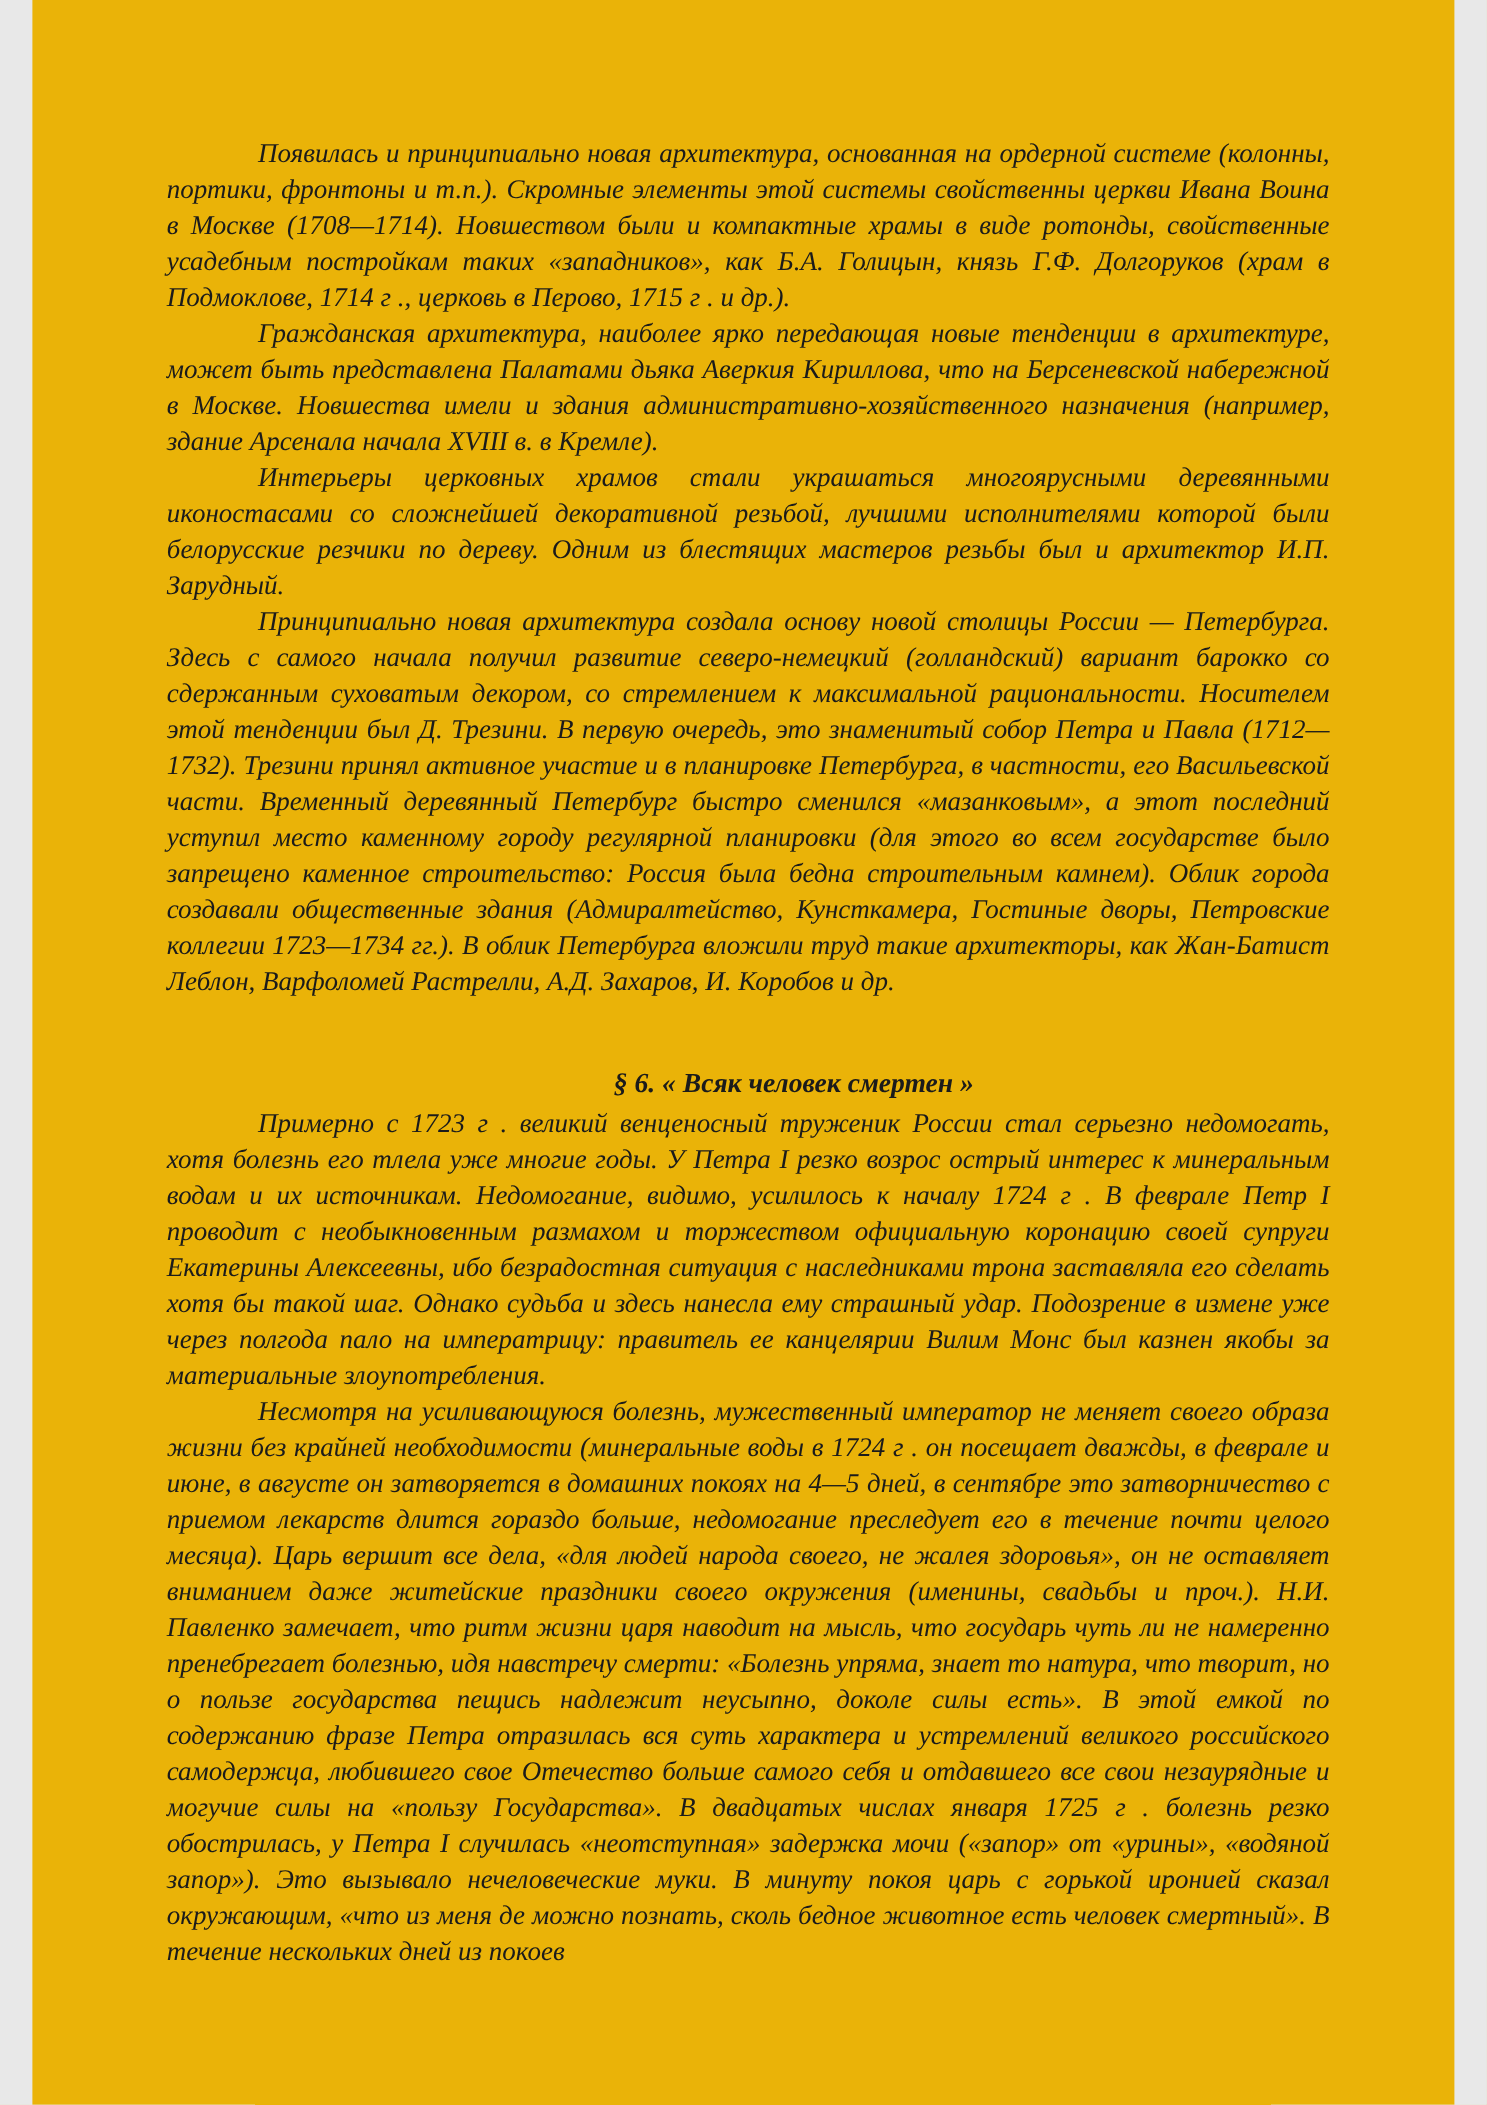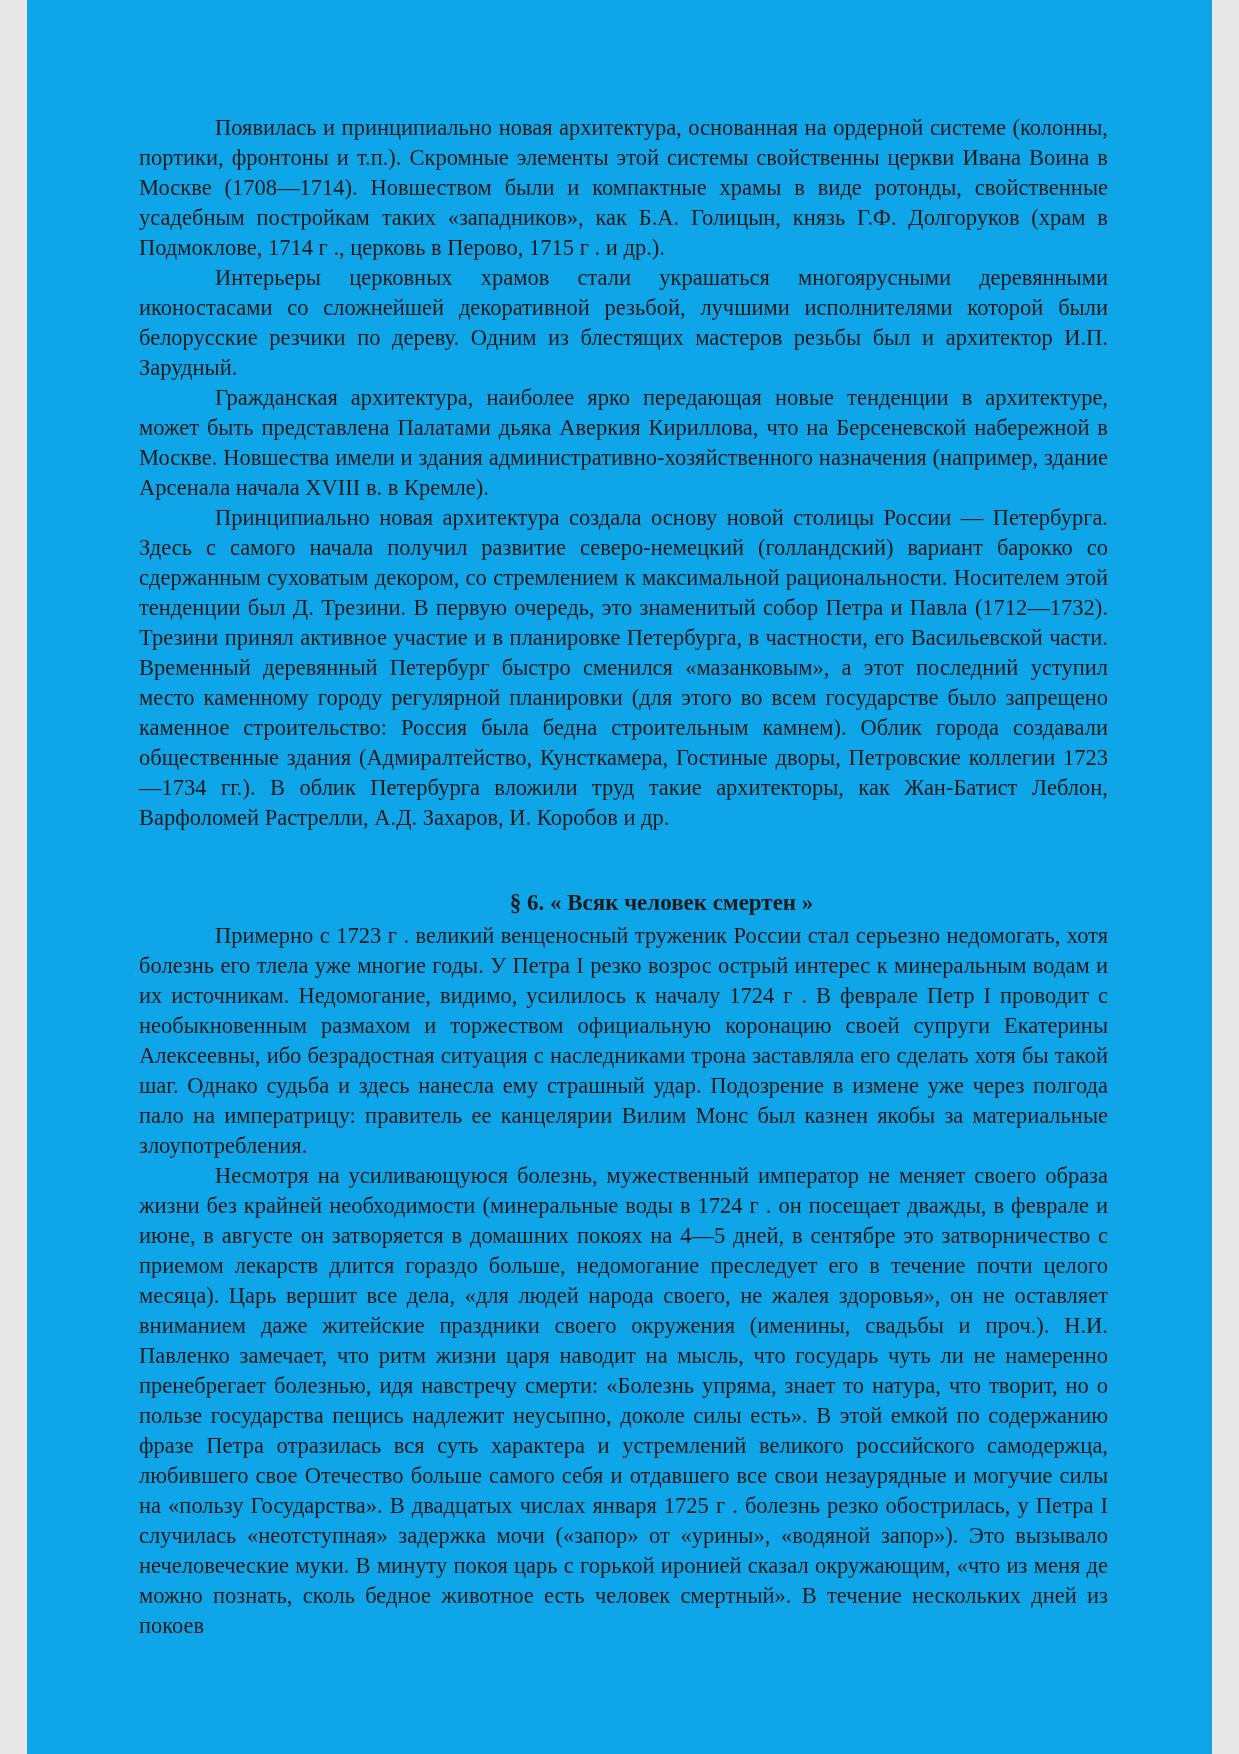--- a/index.html
+++ b/index.html
@@ -5,28 +5,29 @@
   html, body {
     margin: 0;
     padding: 0;
     background: #e8e8e8;
   }
   .page {
     position: relative;
     width: 1185px;
     height: 1754px;
     margin: 0 auto;
-    background: #0ea5e9;
+    background: #eab308;
     color: #1b1b1b;
     box-sizing: border-box;
     padding: 113px 104px 130px 112px;
     font-family: "Liberation Serif", "DejaVu Serif", serif;
     font-size: 22.5px;
     line-height: 30px;
     overflow: hidden;
+    font-style: italic;
   }
   .page p {
     margin: 0;
     text-align: justify;
     text-indent: 76px;
     text-justify: inter-word;
   }
   .section-heading {
     margin: 55px 0 3px 0;
     padding: 0;
@@ -37,23 +38,23 @@
     text-align: center;
   }
 </style>
 </head>
 <body>
 
 <div class="page">
 
   <p>Появилась и принципиально новая архитектура, основанная на ордерной системе (колонны, портики, фронтоны и т.п.). Скромные элементы этой системы свойственны церкви Ивана Воина в Москве (1708—1714). Новшеством были и компактные храмы в виде ротонды, свойственные усадебным постройкам таких «западников», как Б.А. Голицын, князь Г.Ф. Долгоруков (храм в Подмоклове, 1714 г ., церковь в Перово, 1715 г . и др.).</p>
 
+  <p>Гражданская архитектура, наиболее ярко передающая новые тенденции в архитектуре, может быть представлена Палатами дьяка Аверкия Кириллова, что на Берсеневской набережной в Москве. Новшества имели и здания административно-хозяйственного назначения (например, здание Арсенала начала XVIII в. в Кремле).</p>
+
   <p>Интерьеры церковных храмов стали украшаться многоярусными деревянными иконостасами со сложнейшей декоративной резьбой, лучшими исполнителями которой были белорусские резчики по дереву. Одним из блестящих мастеров резьбы был и архитектор И.П. Зарудный.</p>
-
-  <p>Гражданская архитектура, наиболее ярко передающая новые тенденции в архитектуре, может быть представлена Палатами дьяка Аверкия Кириллова, что на Берсеневской набережной в Москве. Новшества имели и здания административно-хозяйственного назначения (например, здание Арсенала начала XVIII в. в Кремле).</p>
 
   <p>Принципиально новая архитектура создала основу новой столицы России — Петербурга. Здесь с самого начала получил развитие северо-немецкий (голландский) вариант барокко со сдержанным суховатым декором, со стремлением к максимальной рациональности. Носителем этой тенденции был Д. Трезини. В первую очередь, это знаменитый собор Петра и Павла (1712—1732). Трезини принял активное участие и в планировке Петербурга, в частности, его Васильевской части. Временный деревянный Петербург быстро сменился «мазанковым», а этот последний уступил место каменному городу регулярной планировки (для этого во всем государстве было запрещено каменное строительство: Россия была бедна строительным камнем). Облик города создавали общественные здания (Адмиралтейство, Кунсткамера, Гостиные дворы, Петровские коллегии 1723—1734 гг.). В облик Петербурга вложили труд такие архитекторы, как Жан-Батист Леблон, Варфоломей Растрелли, А.Д. Захаров, И. Коробов и др.</p>
 
   <h2 class="section-heading">§ 6. « Всяк человек смертен »</h2>
 
   <p>Примерно с 1723 г . великий венценосный труженик России стал серьезно недомогать, хотя болезнь его тлела уже многие годы. У Петра I резко возрос острый интерес к минеральным водам и их источникам. Недомогание, видимо, усилилось к началу 1724 г . В феврале Петр I проводит с необыкновенным размахом и торжеством официальную коронацию своей супруги Екатерины Алексеевны, ибо безрадостная ситуация с наследниками трона заставляла его сделать хотя бы такой шаг. Однако судьба и здесь нанесла ему страшный удар. Подозрение в измене уже через полгода пало на императрицу: правитель ее канцелярии Вилим Монс был казнен якобы за материальные злоупотребления.</p>
 
   <p>Несмотря на усиливающуюся болезнь, мужественный император не меняет своего образа жизни без крайней необходимости (минеральные воды в 1724 г . он посещает дважды, в феврале и июне, в августе он затворяется в домашних покоях на 4—5 дней, в сентябре это затворничество с приемом лекарств длится гораздо больше, недомогание преследует его в течение почти целого месяца). Царь вершит все дела, «для людей народа своего, не жалея здоровья», он не оставляет вниманием даже житейские праздники своего окружения (именины, свадьбы и проч.). Н.И. Павленко замечает, что ритм жизни царя наводит на мысль, что государь чуть ли не намеренно пренебрегает болезнью, идя навстречу смерти: «Болезнь упряма, знает то натура, что творит, но о пользе государства пещись надлежит неусыпно, доколе силы есть». В этой емкой по содержанию фразе Петра отразилась вся суть характера и устремлений великого российского самодержца, любившего свое Отечество больше самого себя и отдавшего все свои незаурядные и могучие силы на «пользу Государства». В двадцатых числах января 1725 г . болезнь резко обострилась, у Петра I случилась «неотступная» задержка мочи («запор» от «урины», «водяной запор»). Это вызывало нечеловеческие муки. В минуту покоя царь с горькой иронией сказал окружающим, «что из меня де можно познать, сколь бедное животное есть человек смертный». В течение нескольких дней из покоев</p>
 
 </div>

